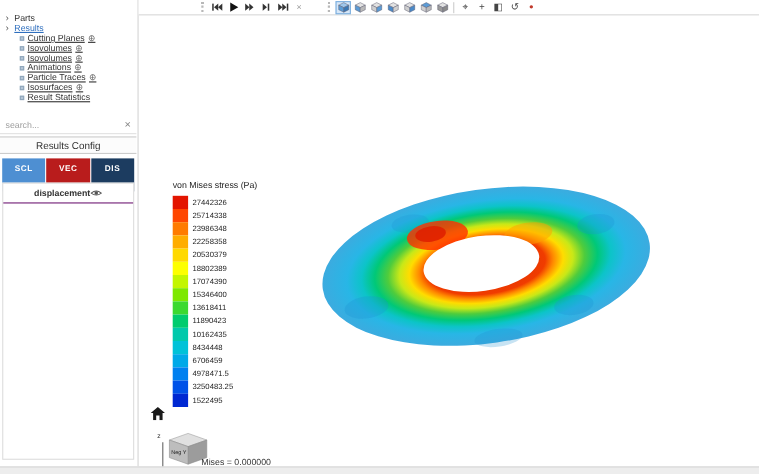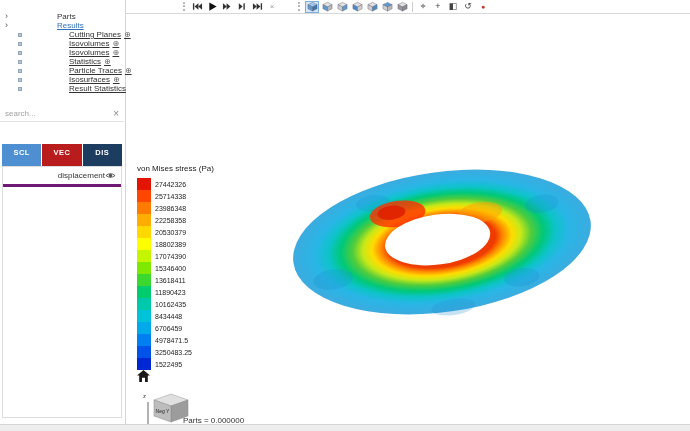--- a/index.html
+++ b/index.html
@@ -23,47 +23,47 @@
   .sep { width:1px; height:10px; background:#ccc; margin:0 2px; }
 
   
   .sidebar { position:absolute; left:0; top:0; width:126px; height:424px;
              border-right:1px solid #d5d5d5; background:#fff; z-index:2; }
   .tree { padding:12px 0 0 5px; font-size:8px; }
   .tree-row { display:flex; align-items:center; height:9px; white-space:nowrap; cursor:pointer; }
   .arrow { font-size:9px; color:#555; width:6px; margin-right:2px; line-height:9px; }
   .tree-row.child { padding-left:13px;text-decoration:underline; }
   .bullet { width:4px; height:4px; background:#b5c7d8; border:1px solid #8fa6bb; margin-right:3px; flex:none; }
-  .tree-row .lbl { color:#333;margin-left:44px; }
+  .tree-row .lbl { color:#333; }
   .tree-row.active .lbl { color:#2f6fbe;text-decoration:underline; }
   .plus { margin-left:3px; font-size:8px; color:#666; }
 
   .search-row { position:absolute; top:106px; left:0; right:1px; height:16px; display:flex;
                 align-items:center; justify-content:space-between; padding:0 5px;
                 border-bottom:1px solid #e2e2e2; font-size:8px; background:#fff;text-align:center; }
   .search-text { color:#a0a0a0; }
   .clear { color:#888; font-size:10px; cursor:pointer; }
 
   .config-header { position:absolute; top:124px; left:0; right:1px; height:16px; line-height:15px;
                    text-align:center; font-size:9px; color:#333; background:#fcfcfc;
                    border-top:1px solid #ccc; border-bottom:1px solid #ccc; }
 
   .tabs { position:absolute; top:144px; left:2px; right:3px; height:30px; display:flex; gap:1px; }
   .tab { flex:1; color:#fff; font-size:7.5px; font-weight:bold; text-align:center;
          line-height:17px; letter-spacing:0.5px; cursor:pointer; }
 
   .panel { position:absolute; top:166px; left:2px; right:3px; bottom:6px;
            border:1px solid #ddd; background:#fff; }
-  .field-row { display:flex; justify-content:flex-end; align-items:center;
-               padding:4px 5px; font-size:8px; color:#333; border-bottom:3px solid #701a75; }
+  .field-row { display:flex; justify-content:center; align-items:center;
+               padding:4px 5px; font-size:8px; color:#333; border-bottom:1px solid #701a75;font-weight:bold; }
   .eye-btn { background:none; border:none; padding:0; display:flex; cursor:pointer; }
 
   
   .viewport { position:absolute; left:126px; top:14px; right:0; bottom:7px; background:#fff; }
-  .legend { position:absolute; left:11px; top:150px; }
+  .legend { position:absolute; left:1px; top:150px;padding-left:30px; }
   .legend-title { font-size:8px; color:#222; margin-bottom:5px; }
   .legend-row { display:flex; align-items:center; height:12px; }
   .swatch { width:14px; height:12px; flex:none; }
   .legend-val { font-size:7px; color:#222; margin-left:4px; }
 
   .disc { position:absolute; left:158px; top:142px; }
   .home { position:absolute; left:11px; top:356px; cursor:pointer; }
   .navcube { position:absolute; left:12px; top:372px; cursor:pointer; }
   .time { position:absolute; left:57px; top:402px; font-size:8px; color:#333; }
 
@@ -201,21 +201,21 @@
         <span class="lbl">Isovolumes</span>
         <span class="plus">⊕</span>
       </div>
       <div class="tree-row child">
         <span class="bullet"></span>
         <span class="lbl">Isovolumes</span>
         <span class="plus">⊕</span>
       </div>
       <div class="tree-row child">
         <span class="bullet"></span>
-        <span class="lbl">Statistics</span>
+        <span class="lbl">Animations</span>
         <span class="plus">⊕</span>
       </div>
       <div class="tree-row child">
         <span class="bullet"></span>
         <span class="lbl">Particle Traces</span>
         <span class="plus">⊕</span>
       </div>
       <div class="tree-row child">
         <span class="bullet"></span>
         <span class="lbl">Isosurfaces</span>
@@ -225,20 +225,21 @@
         <span class="bullet"></span>
         <span class="lbl">Result Statistics</span>
       </div>
     </div>
 
   <div class="search-row">
     <span class="search-text">search...</span>
     <span class="clear">×</span>
   </div>
 
+  <div class="config-header">Results Config</div>
 
   <div class="tabs" id="tabs">
       <div class="tab" style="background: rgb(78, 143, 210);">SCL</div>
       <div class="tab" style="background: #b91c1c;">VEC</div>
       <div class="tab active" style="background: rgb(28, 60, 96);">DIS</div>
     </div>
 
   <div class="panel">
     <div id="fields">
         <div class="field-row">
@@ -363,16 +364,16 @@
     <line x1="10" y1="40" x2="10" y2="16" stroke="#666" stroke-width="1"></line>
     <line x1="10" y1="40" x2="2" y2="46" stroke="#d33636" stroke-width="1.2"></line>
     <line x1="10" y1="40" x2="26" y2="45" stroke="#2a9a2a" stroke-width="1.2"></line>
     <text x="5" y="12" font-size="6" fill="#333">z</text>
     <polygon points="16,14 33,8 50,14 33,20" fill="#e0e0e0" stroke="#999" stroke-width="0.5"></polygon>
     <polygon points="33,20 50,14 50,30 33,36" fill="#9c9c9c" stroke="#888" stroke-width="0.5"></polygon>
     <polygon points="16,14 33,20 33,36 16,30" fill="#bdbdbd" stroke="#888" stroke-width="0.5"></polygon>
     <text x="24.5" y="27" font-size="5" fill="#222" text-anchor="middle">Neg Y</text>
   </svg>
 
-  <div class="time">Parts = 0.000000</div>
+  <div class="time">Mises = 0.000000</div>
 </div>
 
 <div class="statusbar"></div>
 
 </body></html>

